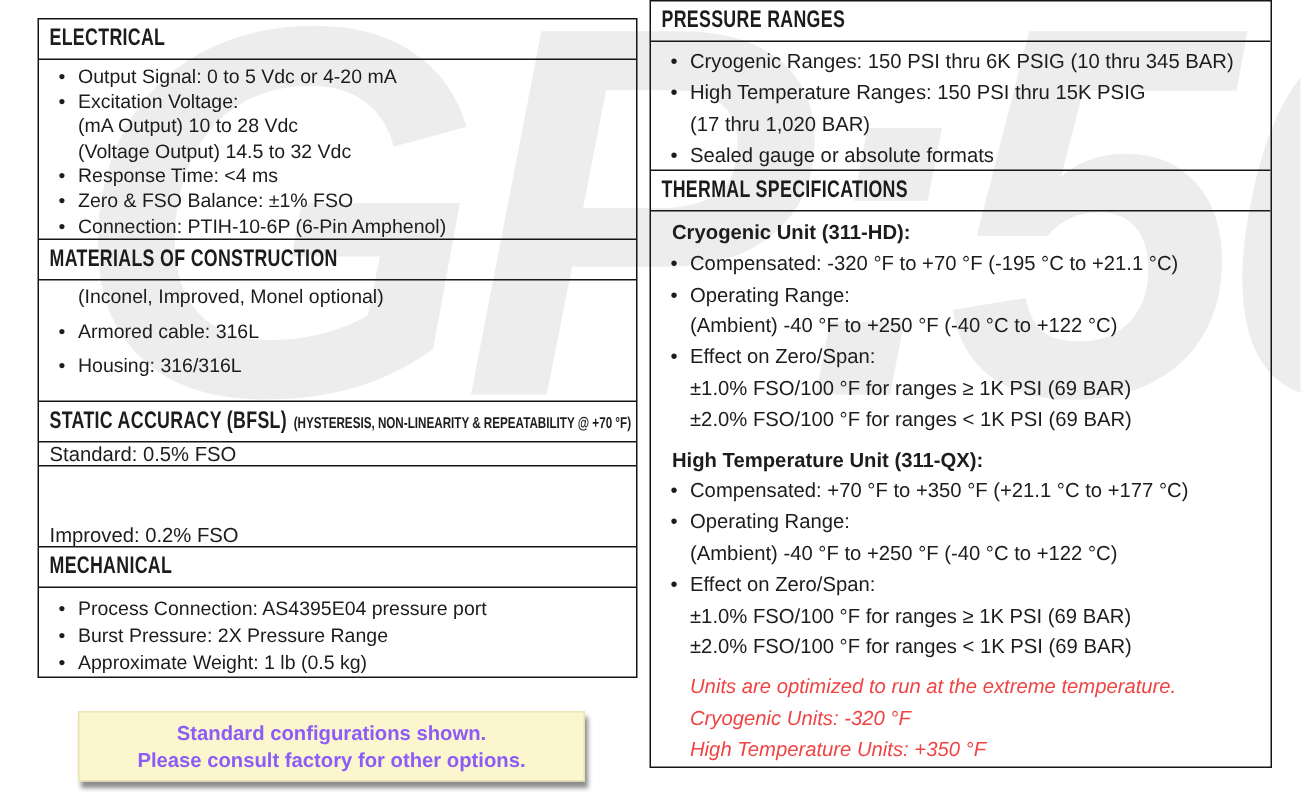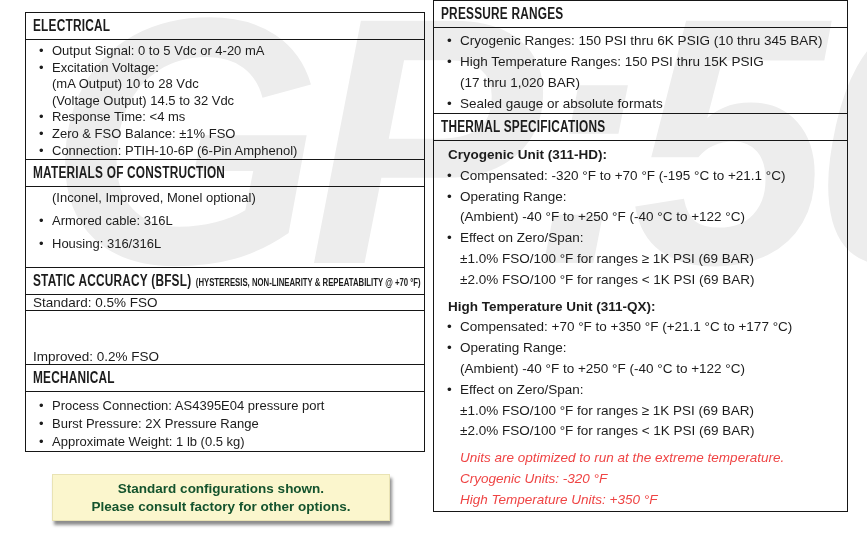--- a/index.html
+++ b/index.html
@@ -97,21 +97,21 @@
     width:338px; height:47px;
     background:#fbf6cd;
     border:1px solid #e9e3b4;
     box-shadow:2px 4px 3px #8d8d8d;
     z-index:1;
     display:flex;
     flex-direction:column;
     justify-content:center;
     text-align:center;
   }
-  .note-line { font-weight:bold; font-size:13.5px; line-height:18px; color:#14532d; }
+  .note-line { font-weight:bold; font-size:13.5px; line-height:18px; color:#8b5cf6; }
 </style>
 </head>
 <body>
 
 <div class="watermark">GP:50</div>
 
 <div class="panel left">
 
   <div class="sec-header">
     <span class="hdr-scale">

